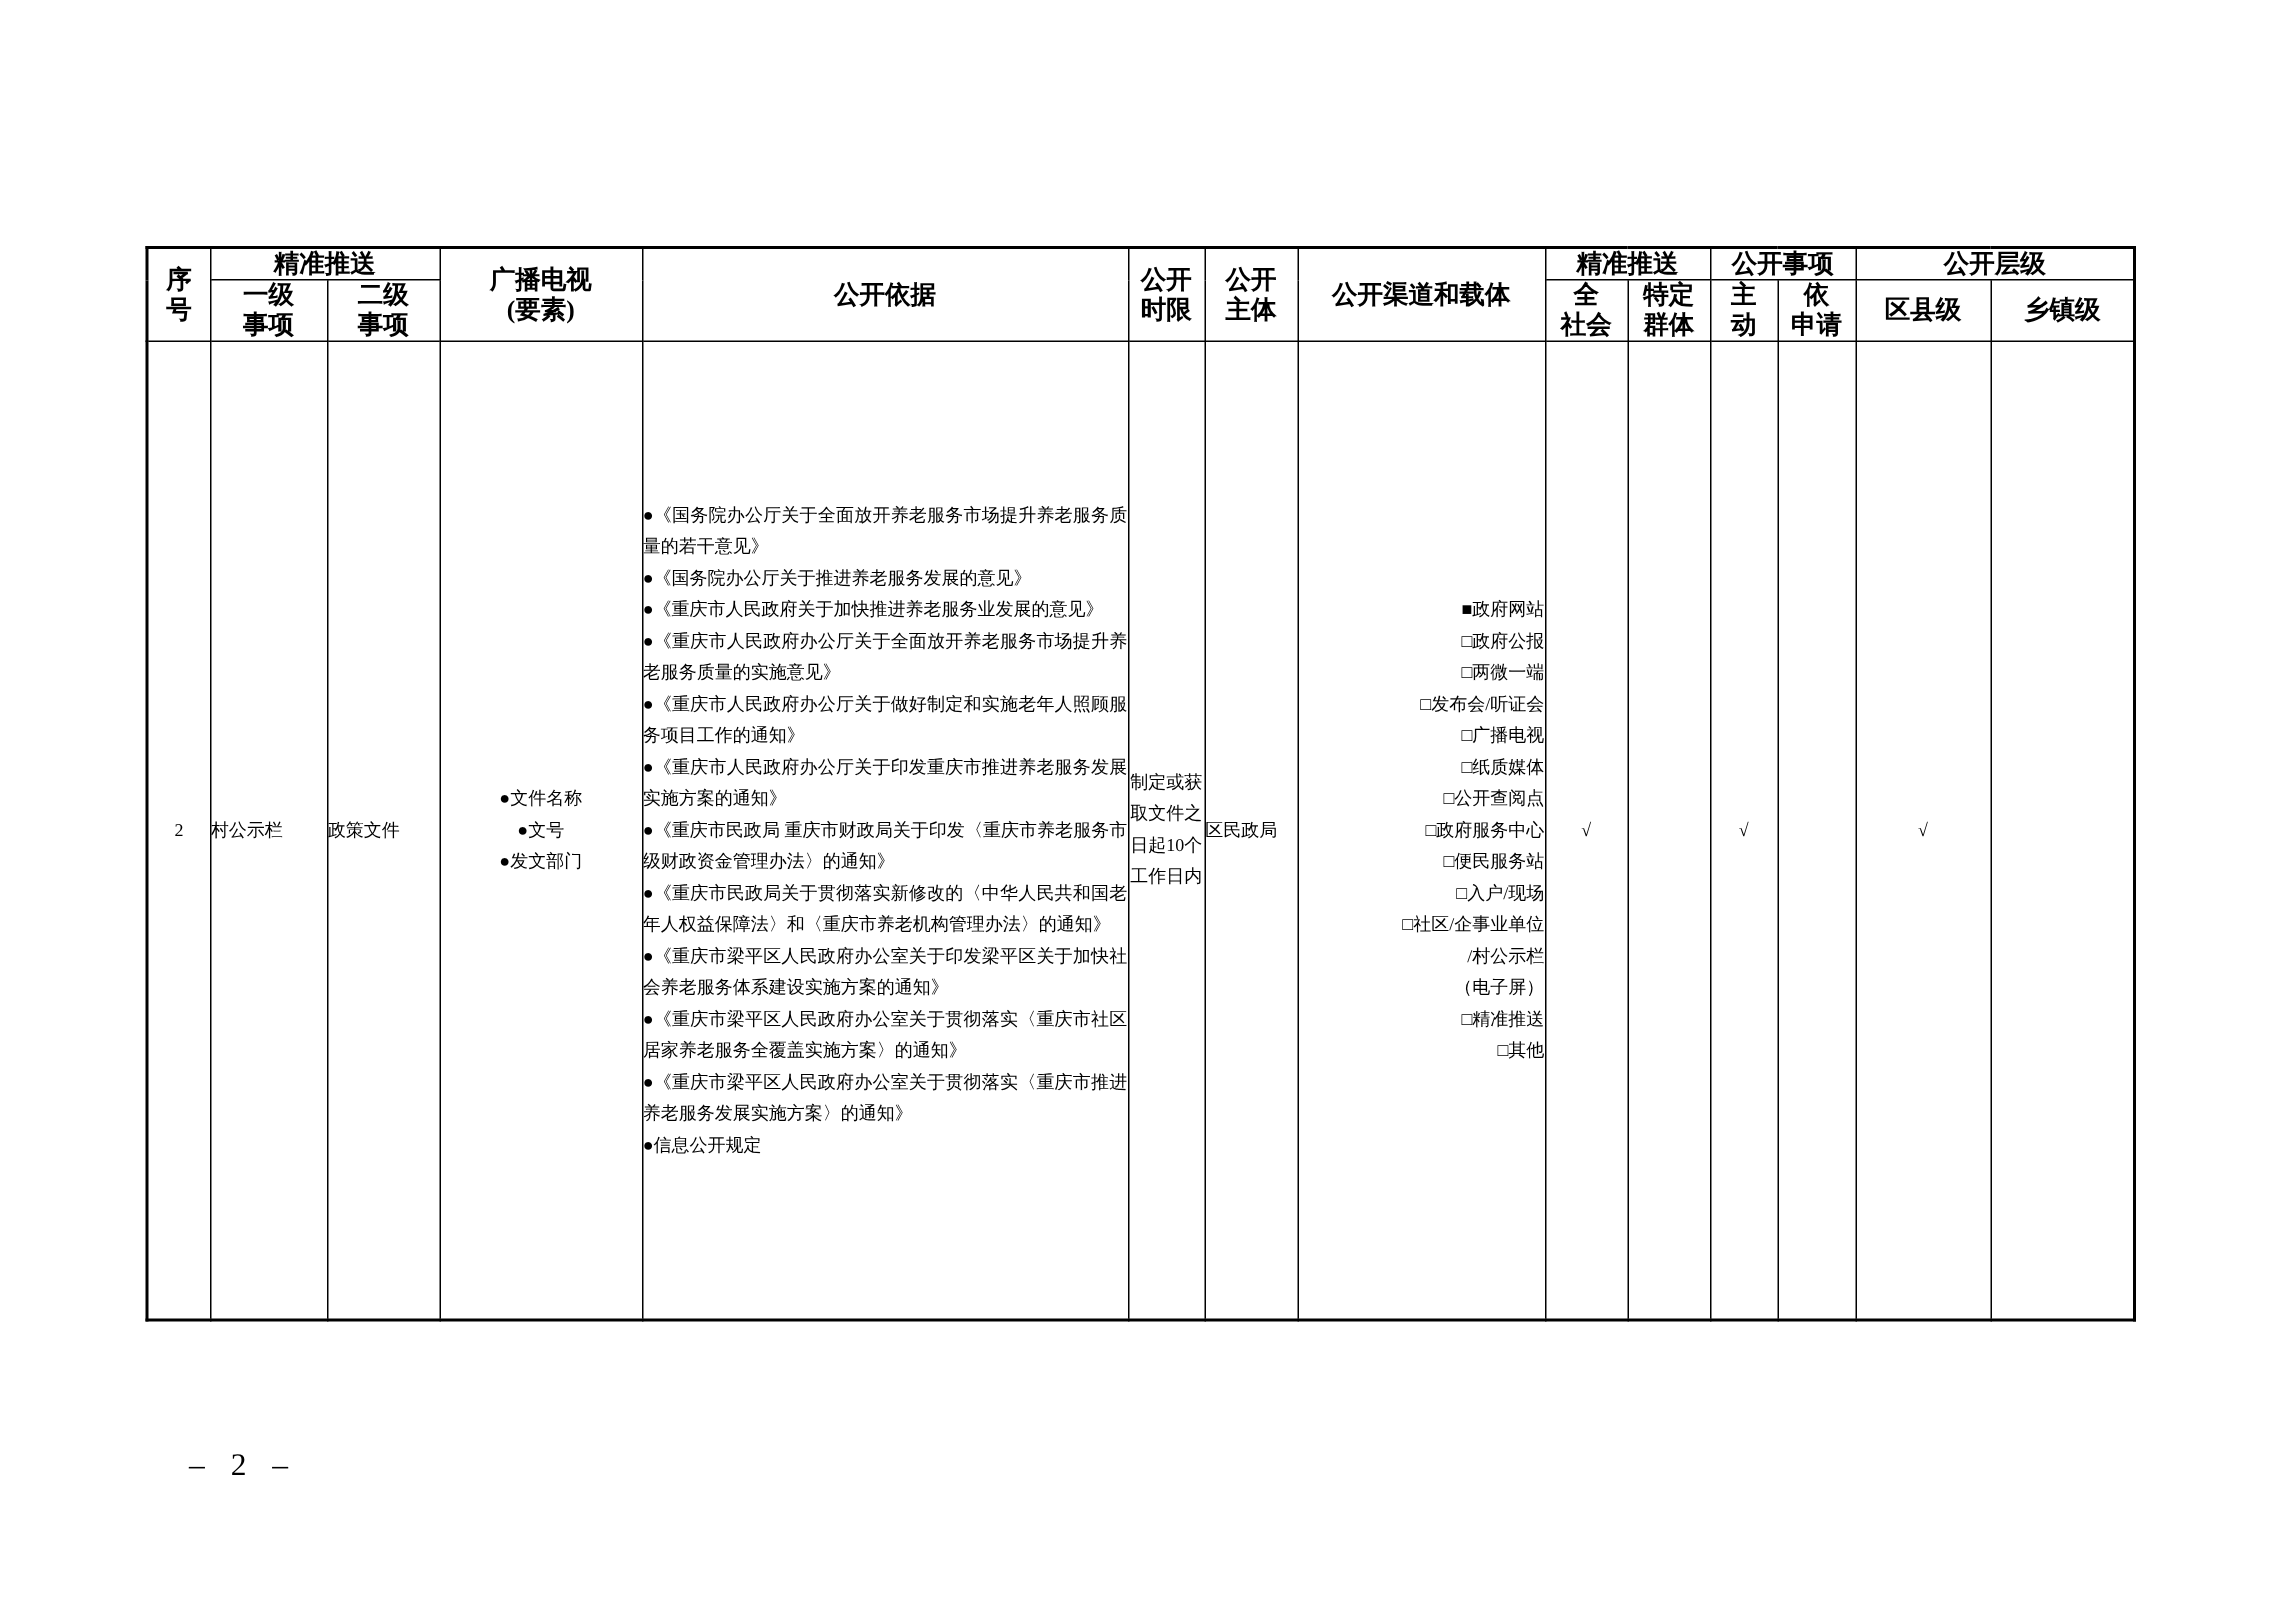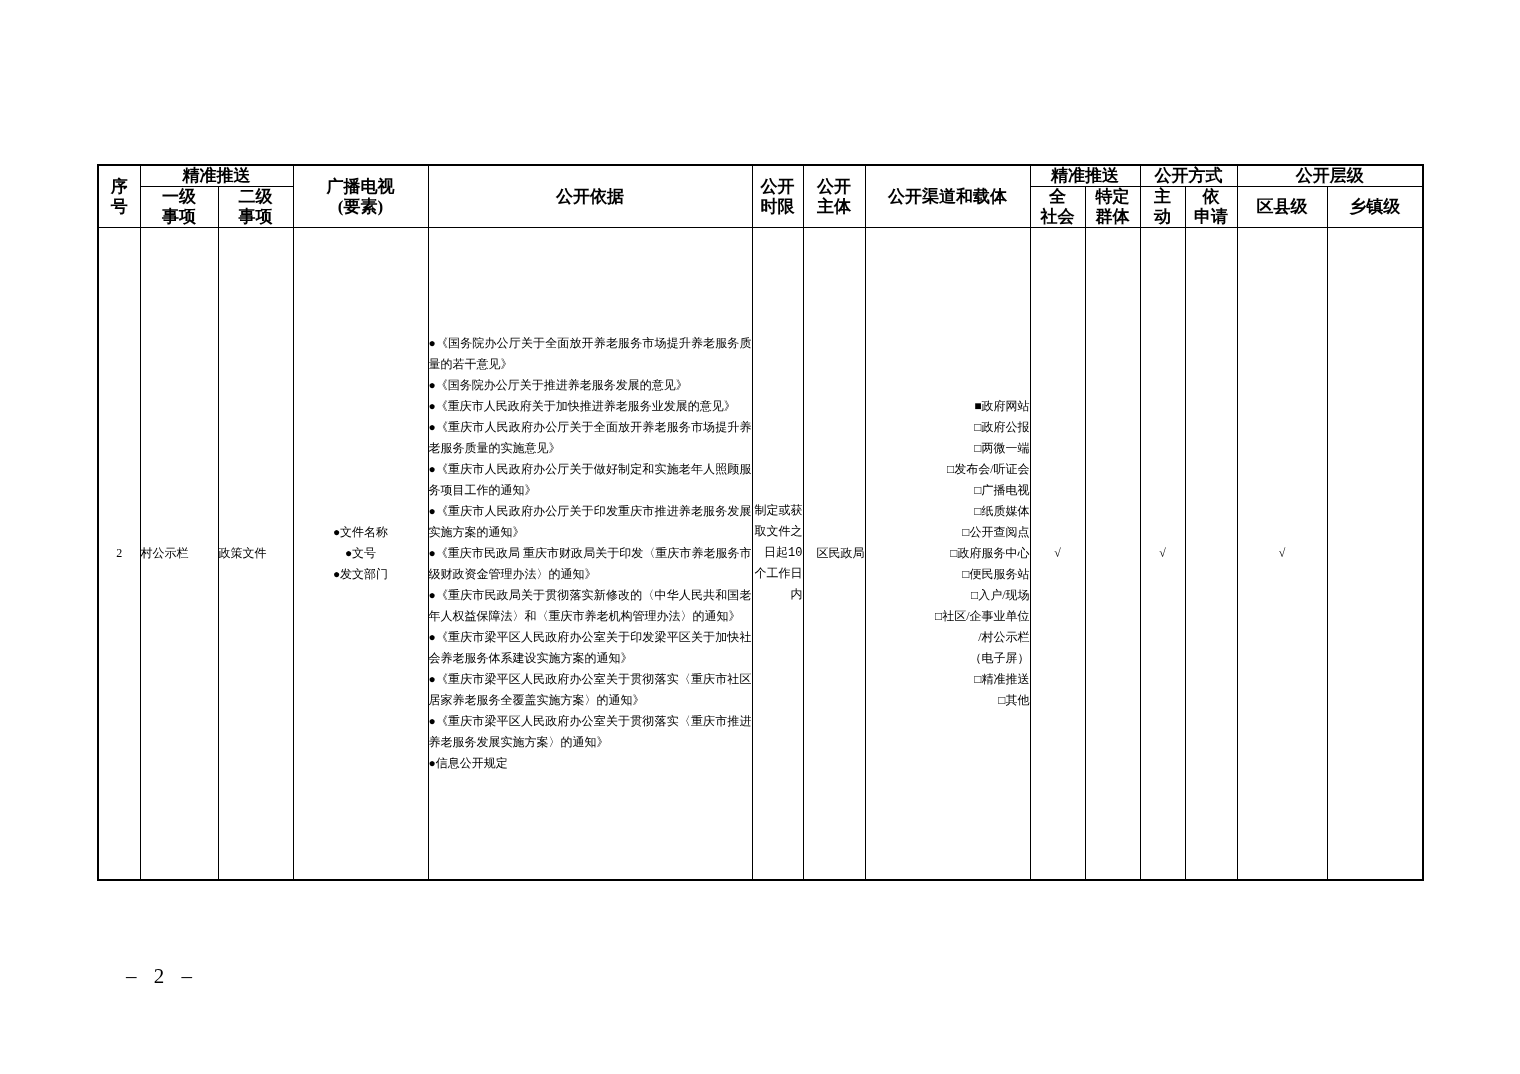--- a/index.html
+++ b/index.html
@@ -49,22 +49,22 @@
   td.num-cell { text-align: center; }
   td.wrap-cell { padding: 0 13px; text-align: left; white-space: pre-line; }
   td.content-cell { padding: 0 13px; text-align: center; line-height: 22px; white-space: pre-line; }
   td.basis-cell {
     padding: 0 6px;
     text-align: justify;
     font-size: 15.5px;
     line-height: 19px;
     white-space: pre-line;
   }
-  td.limit-cell { padding: 0 9px; text-align: right; white-space: pre-line; font-family: Liberation Mono, monospace; }
-  td.subject-cell { padding: 0 13px; text-align: right; white-space: pre-line; }
+  td.limit-cell { padding: 0 9px; text-align: center; white-space: pre-line; }
+  td.subject-cell { padding: 0 13px; text-align: left; white-space: pre-line; }
   td.channel-cell { padding: 0 8px; text-align: right; line-height: 21.5px; white-space: pre-line; }
   td.check-cell { text-align: center; font-size: 16px; }
   .page-number {
     position: absolute;
     left: 126px;
     top: 964px;
     font-size: 21px;
     letter-spacing: 6px;
     white-space: pre;
   }
@@ -98,21 +98,21 @@
         <th colspan="2">精准推送</th>
         <th rowspan="2">广播电视
 (要素)</th>
         <th rowspan="2">公开依据</th>
         <th rowspan="2">公开
 时限</th>
         <th rowspan="2">公开
 主体</th>
         <th rowspan="2">公开渠道和载体</th>
         <th colspan="2">精准推送</th>
-        <th colspan="2">公开方式</th>
+        <th colspan="2">公开事项</th>
         <th colspan="2">公开层级</th>
       </tr>
       <tr class="hdr-row2">
         <th>一级
 事项</th>
         <th>二级
 事项</th>
         <th>全
 社会</th>
         <th>特定

